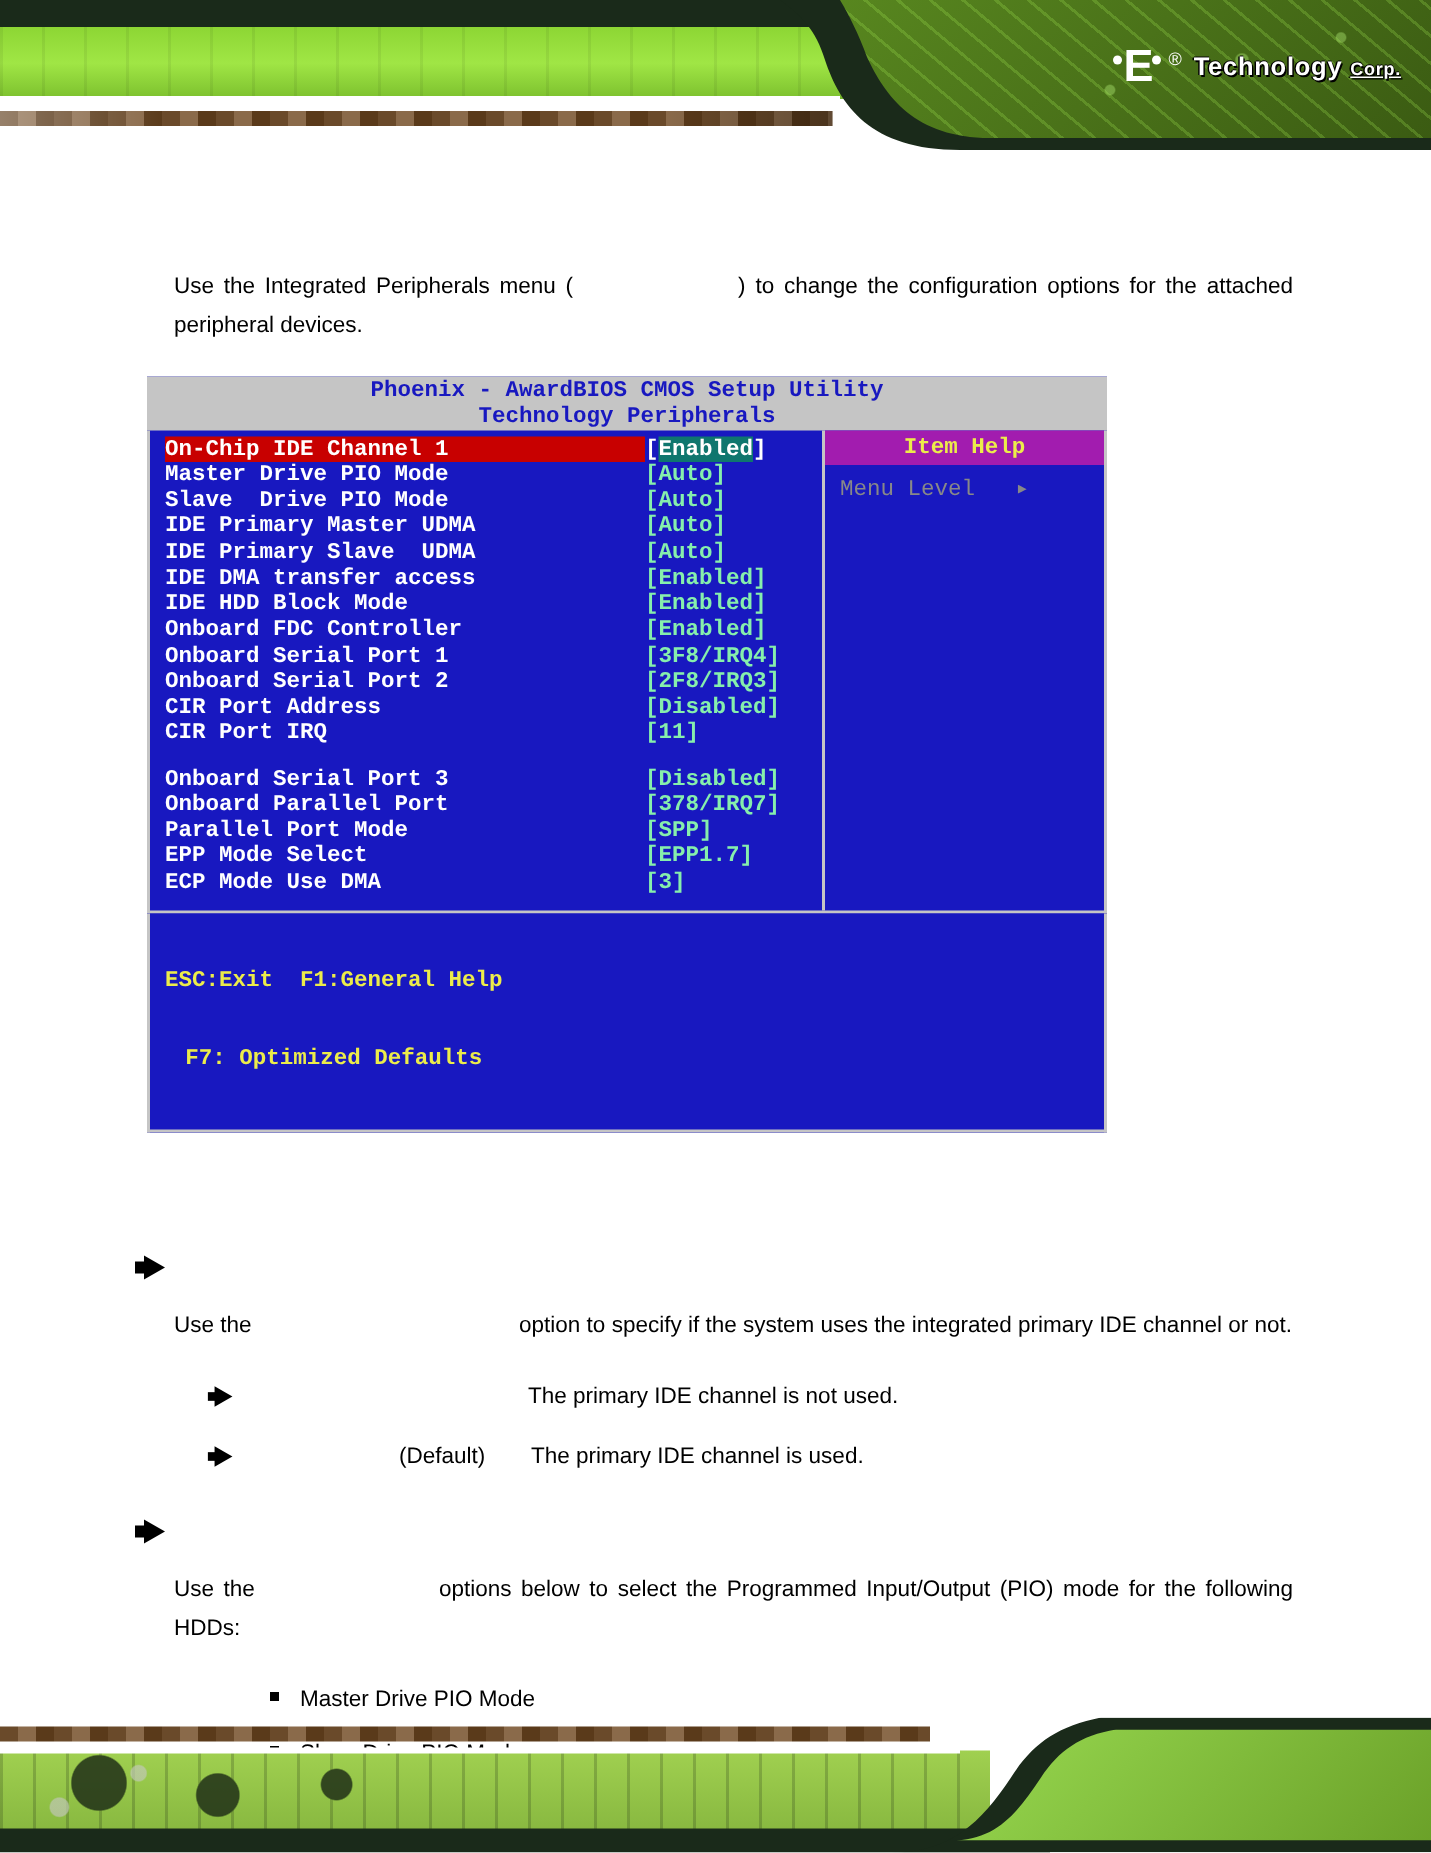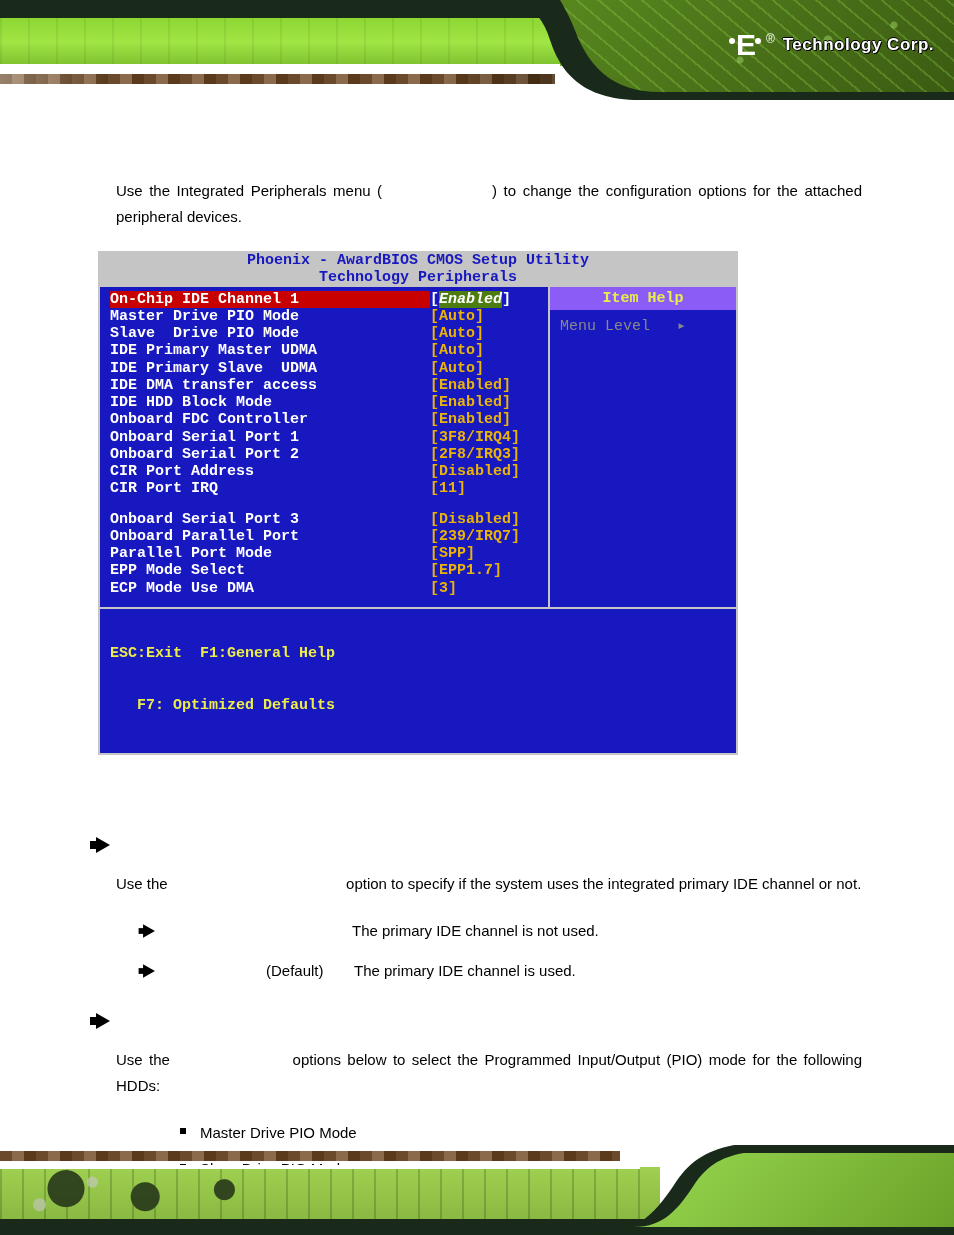--- a/index.html
+++ b/index.html
@@ -22,42 +22,42 @@
     clip-path: path("M40 0 H440 V92 H140 C90 92 70 64 58 38 C52 22 46 10 40 0 Z"); }
   .top-white-line { position:absolute; left:0; top:64px; width:560px; height:4px; background:#fff; }
   .top-brown-bar { position:absolute; left:0; top:74px; width:555px; height:10px;
     background:repeating-linear-gradient(90deg,#6a4a2a 0 12px,#8a6a4a 12px 24px,#5a3a1a 24px 36px); }
   .top-brown-bar::before{content:"";position:absolute;inset:0;background:linear-gradient(90deg,rgba(255,255,255,.3),transparent 20%,transparent 80%,rgba(0,0,0,.3));}
   .logo { position:absolute; right:20px; top:28px; color:#fff; display:flex; align-items:center; gap:2px;}
   .logo-mark { font-size:30px; font-weight:700; letter-spacing:-2px; font-family:"Arial Black",sans-serif;}
   .logo-mark .dot{display:inline-block;width:6px;height:6px;background:#fff;border-radius:50%;vertical-align:super;margin:0 1px;}
   .logo-r{font-size:12px; align-self:flex-start;margin-top:4px;margin-left:2px;}
   .logo-text{font-size:17px;font-weight:900;letter-spacing:.5px;text-shadow:1px 1px 0 #000,-1px 0 0 #000,0 -1px 0 #000;font-family:"Arial Black",sans-serif;margin-left:6px;}
-  .logo-text .sub{font-size:17px;}
+  .logo-text .sub{font-size:12px;text-decoration:underline;}
 
   
   .content { padding: 78px 92px 0 116px; color:#000; font-size:15px; line-height:1.7; }
   .intro { text-align: justify; margin-bottom: 22px; }
 
   
   .bios { margin-left:-18px; width:640px; background:#1818c0; color:#fff; font-family:"Courier New",monospace; font-size:15px; line-height:1.15; font-weight:bold; }
   .bios-title { background:#c5c5c5; color:#1818c0; text-align:center; padding:1px 0 0; font-weight:bold;}
   .bios-title div{line-height:1.15;}
   .bios-body { display:flex; border:2px solid #c5c5c5; border-top:0; }
   .bios-left { flex:1; padding:4px 8px 10px 10px; }
   .bios-right { width:188px; border-left:2px solid #c5c5c5; }
-  .bios-right-head { background:#8b5cf6; color:#ecec4a; text-align:center; padding:3px 0;}
+  .bios-right-head { background:#a21caf; color:#ecec4a; text-align:center; padding:3px 0;}
   .bios-right-body { padding:8px 10px; color:#888; font-weight:normal; background:#1818c0;}
   .bios-right-body .tri{color:#888;}
   .bios-row { display:flex; white-space:pre;}
   .bios-row .lab{ flex:1; color:#fff;}
-  .bios-row .val{ color:#eab308; width:110px;}
+  .bios-row .val{ color:#86efac; width:110px;}
   .bios-row.sel .lab{ background:#c80000; color:#fff;}
   .bios-row.sel .val{ color:#fff;}
-  .bios-row.sel .val .br{ background:#4d7c0f;font-style:italic;}
+  .bios-row.sel .val .br{ background:#0f766e;}
   .bios-gap{height:13px;}
   .bios-foot { background:#1818c0; color:#ecec4a; padding:2px 10px 4px; border:2px solid #c5c5c5; border-top:0; font-weight:bold; display:flex; justify-content:space-between;}
   .bios-foot .col{white-space:pre;}
 
   
   .sections { margin-top: 82px; }
   .arrow-head { display:flex; align-items:center; gap:10px; margin-bottom:18px; margin-left:-20px;}
   .arrow{ width:0;height:0;border-top:8px solid transparent;border-bottom:8px solid transparent;border-left:14px solid #000; position:relative;}
   .arrow::before{content:"";position:absolute;left:-20px;top:-4px;width:10px;height:8px;background:#000;}
   .sec-body { margin-bottom:22px; text-align:justify;margin-top:16px;}
@@ -135,34 +135,34 @@
           <div class="bios-row"><span class="lab">IDE Primary Slave  UDMA</span><span class="val">[Auto]</span></div>
           <div class="bios-row"><span class="lab">IDE DMA transfer access</span><span class="val">[Enabled]</span></div>
           <div class="bios-row"><span class="lab">IDE HDD Block Mode</span><span class="val">[Enabled]</span></div>
           <div class="bios-row"><span class="lab">Onboard FDC Controller</span><span class="val">[Enabled]</span></div>
           <div class="bios-row"><span class="lab">Onboard Serial Port 1</span><span class="val">[3F8/IRQ4]</span></div>
           <div class="bios-row"><span class="lab">Onboard Serial Port 2</span><span class="val">[2F8/IRQ3]</span></div>
           <div class="bios-row"><span class="lab">CIR Port Address</span><span class="val">[Disabled]</span></div>
           <div class="bios-row"><span class="lab">CIR Port IRQ</span><span class="val">[11]</span></div>
           <div class="bios-gap"></div>
           <div class="bios-row"><span class="lab">Onboard Serial Port 3</span><span class="val">[Disabled]</span></div>
-          <div class="bios-row"><span class="lab">Onboard Parallel Port</span><span class="val">[239/IRQ7]</span></div>
+          <div class="bios-row"><span class="lab">Onboard Parallel Port</span><span class="val">[378/IRQ7]</span></div>
           <div class="bios-row"><span class="lab">Parallel Port Mode</span><span class="val">[SPP]</span></div>
           <div class="bios-row"><span class="lab">EPP Mode Select</span><span class="val">[EPP1.7]</span></div>
           <div class="bios-row"><span class="lab">ECP Mode Use DMA</span><span class="val">[3]</span></div>
         </div>
       <div class="bios-right">
         <div class="bios-right-head">Item Help</div>
         <div class="bios-right-body">
           <span>Menu Level</span>&nbsp;&nbsp;&nbsp;<span class="tri">▸</span>
         </div>
       </div>
     </div>
     <div class="bios-foot">
-      <div class="col" style="text-align:right;">
+      <div class="col" style="text-align:center;">
         <div>ESC:Exit  F1:General Help</div>
         <div>F7: Optimized Defaults</div>
       </div>
     </div>
   </div>
 
   <div class="sections">
 
     <div>
       <div class="arrow-head">

